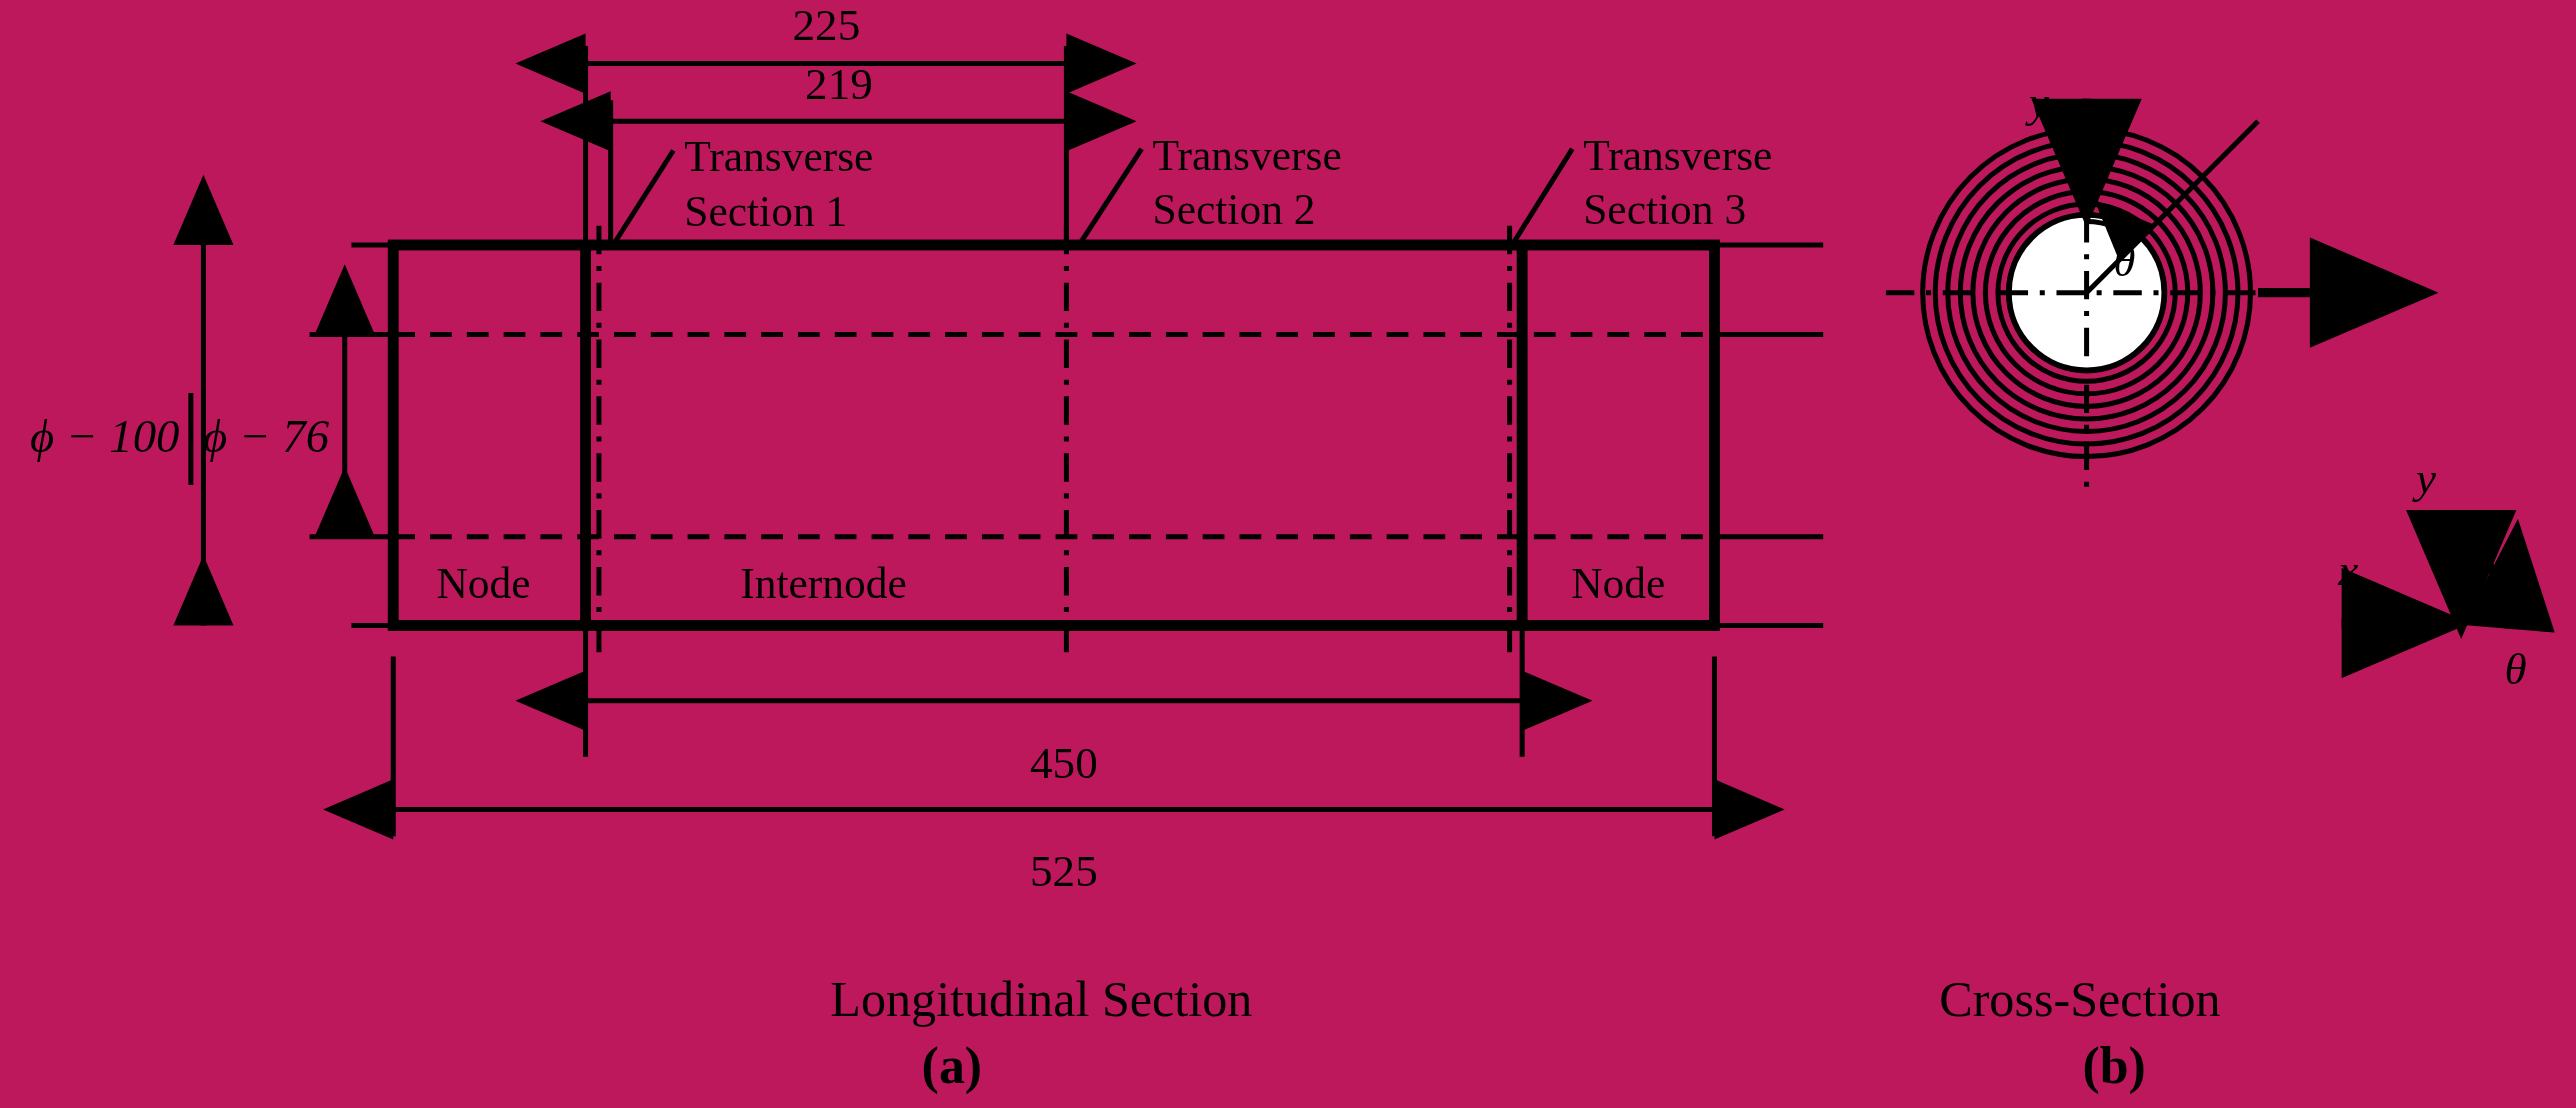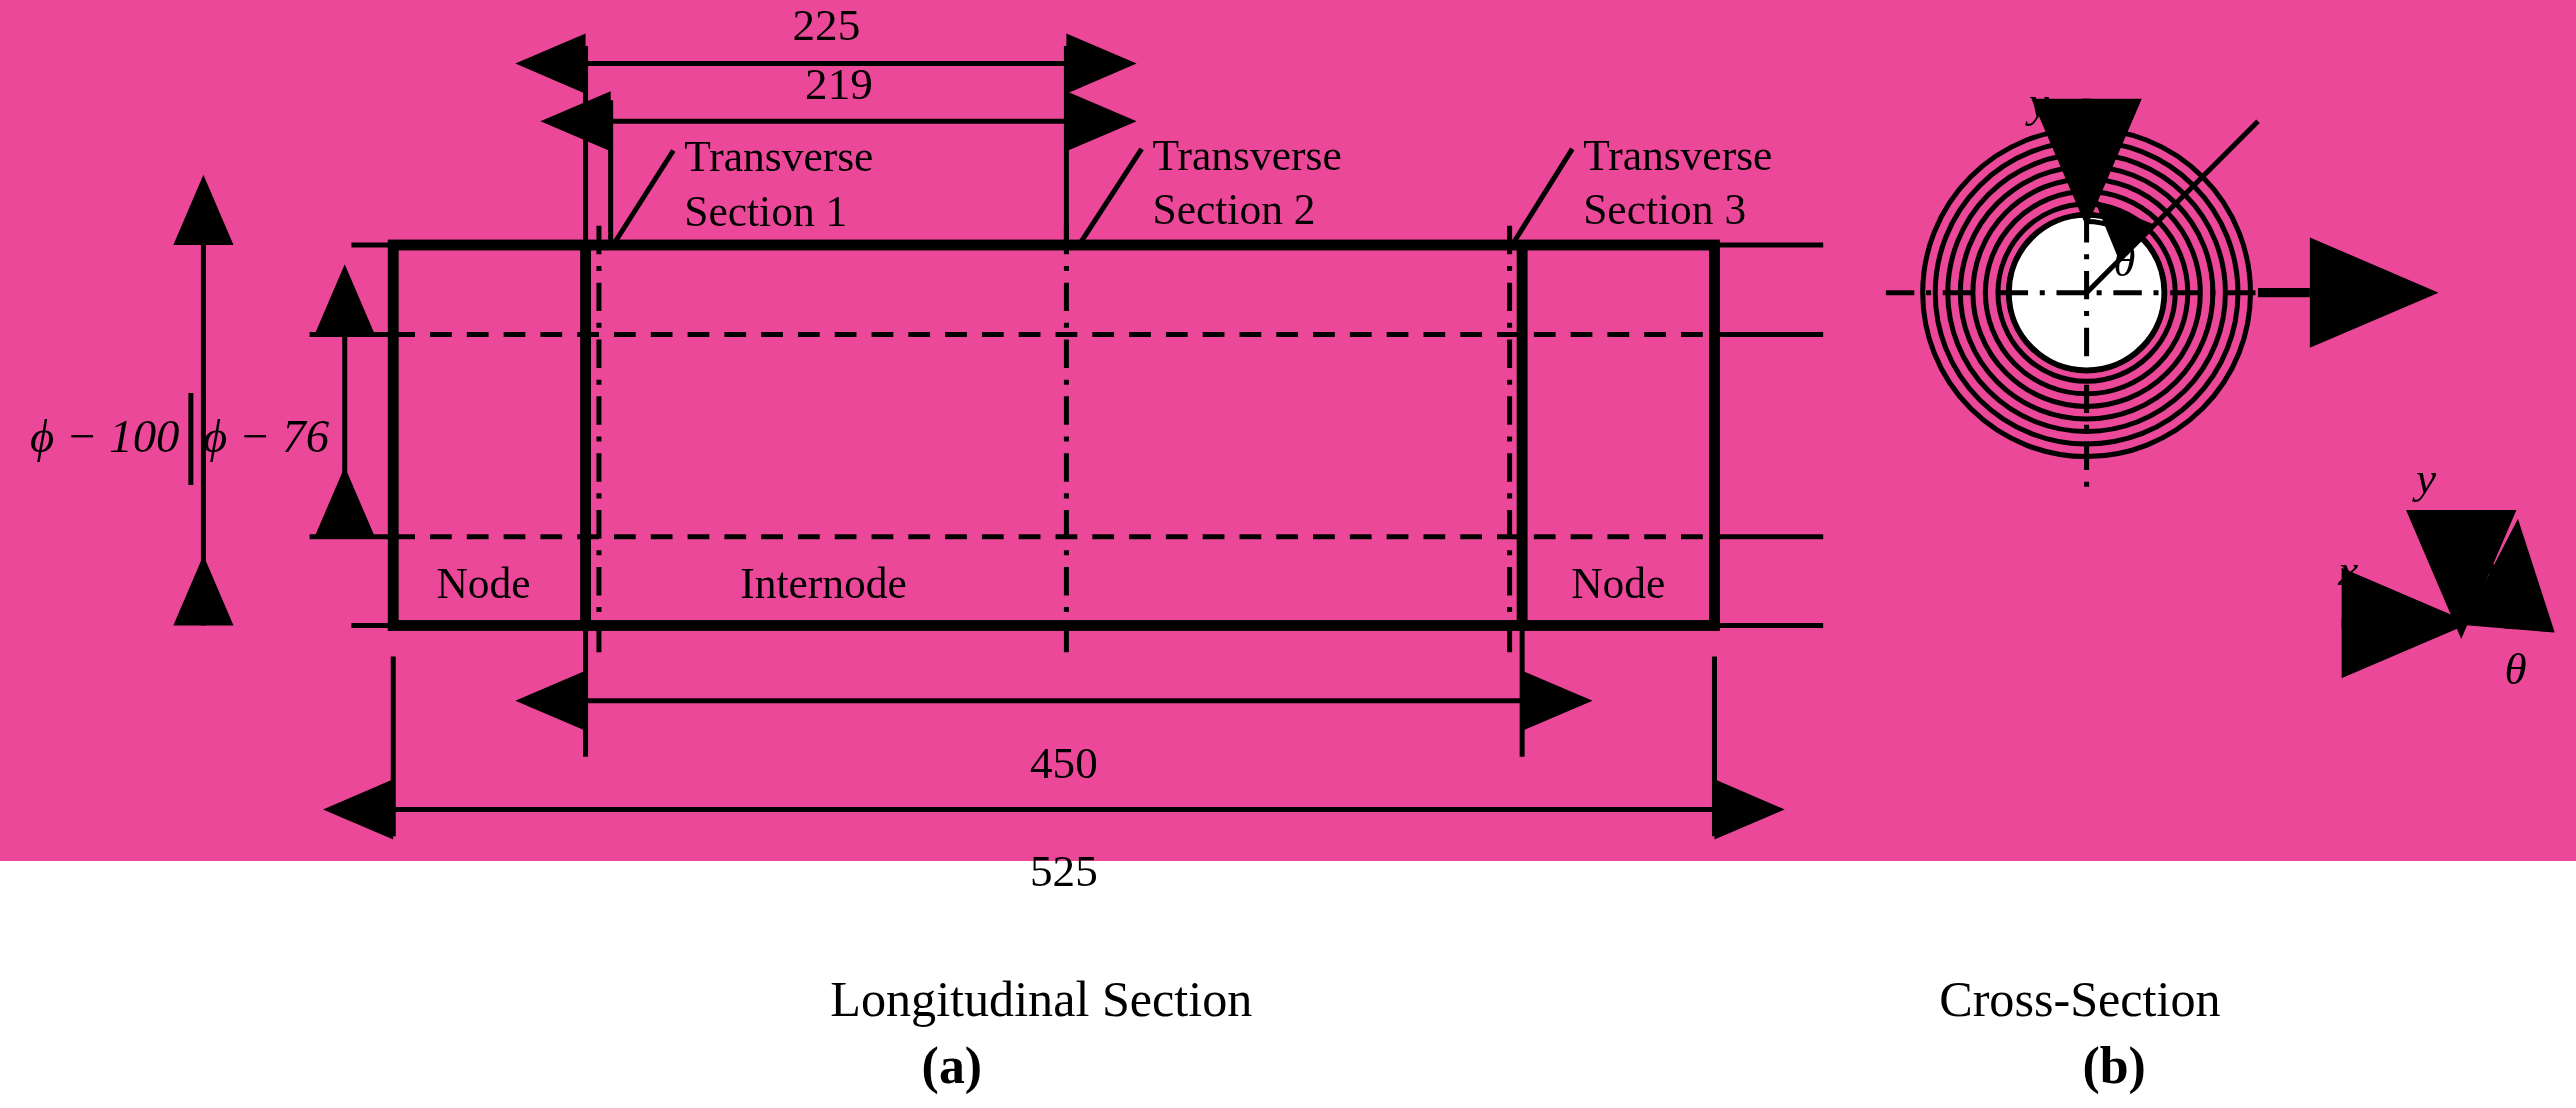--- a/index.html
+++ b/index.html
@@ -11,22 +11,22 @@
   body {
     width: 2576px;
     height: 1108px;
     overflow: hidden;
     font-family: "Liberation Serif", "DejaVu Serif", serif;
     color: #000000;
   }
   #figure-root {
     position: relative;
     width: 2576px;
-    height: 861px;
-    background: #ec4899;
+    height: 1108px;
+    background: #be185d;
   }
   svg#figure-svg {
     position: absolute;
     left: 0;
     top: 0;
     width: 2576px;
     height: 1108px;
     display: block;
   }
   text {

